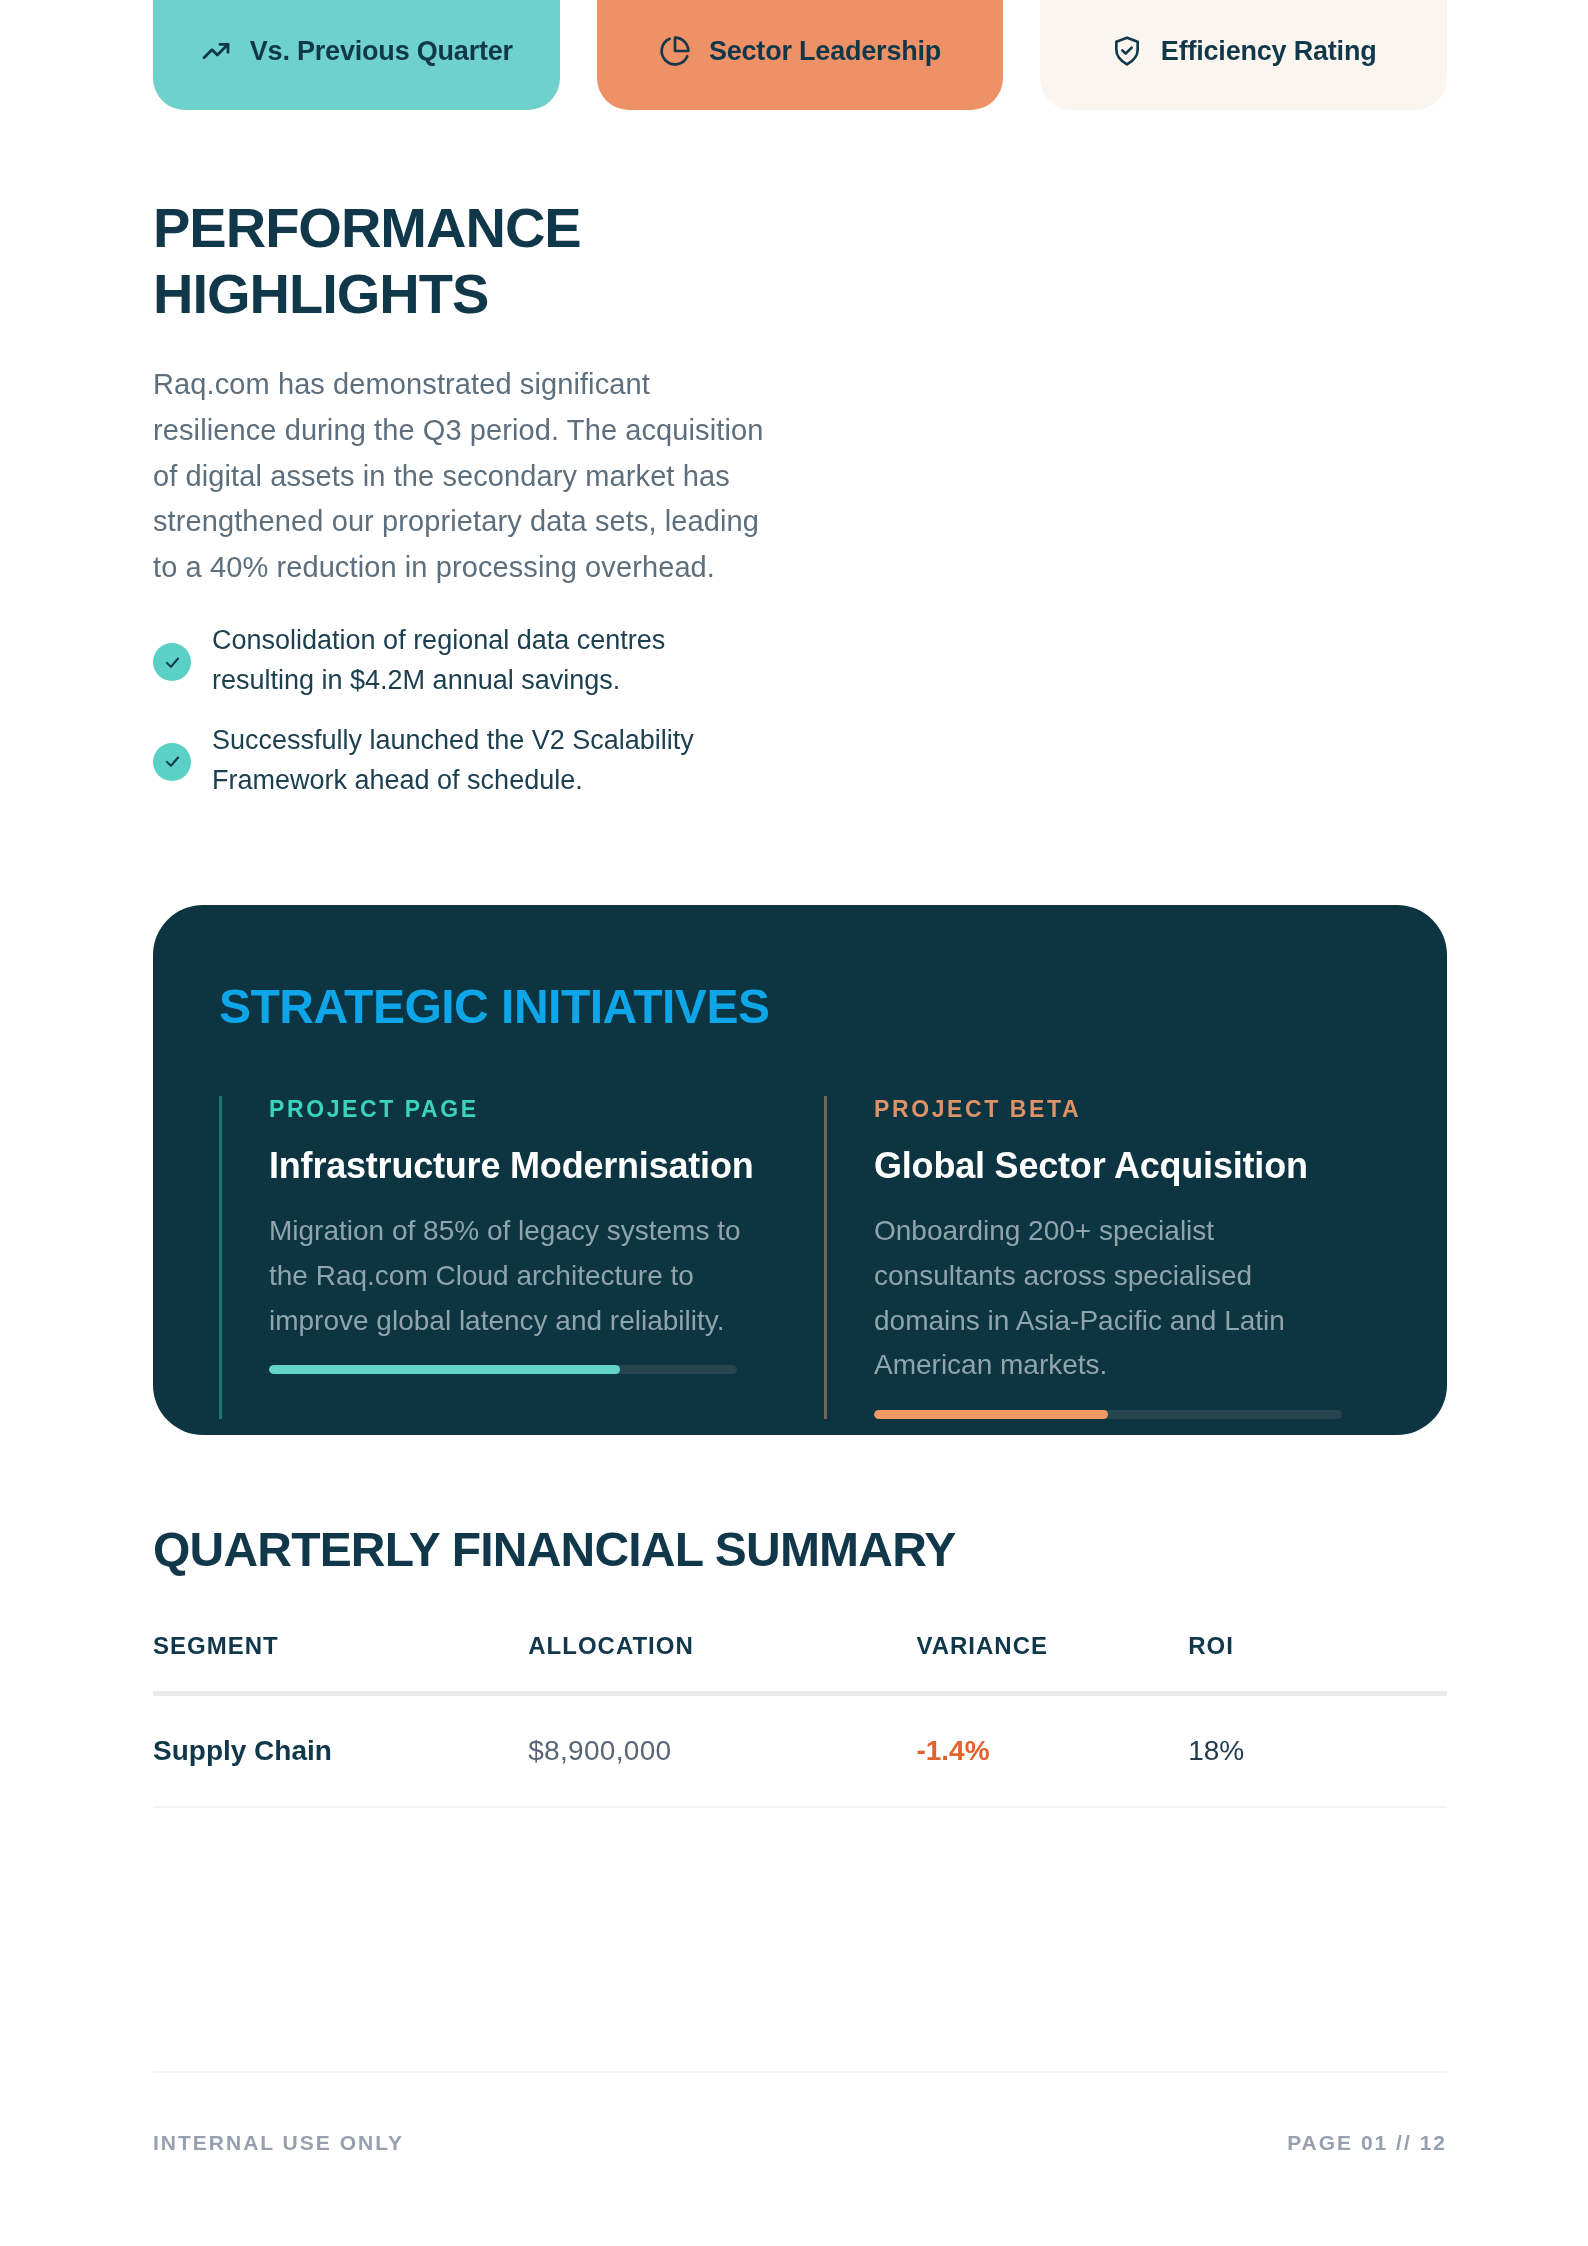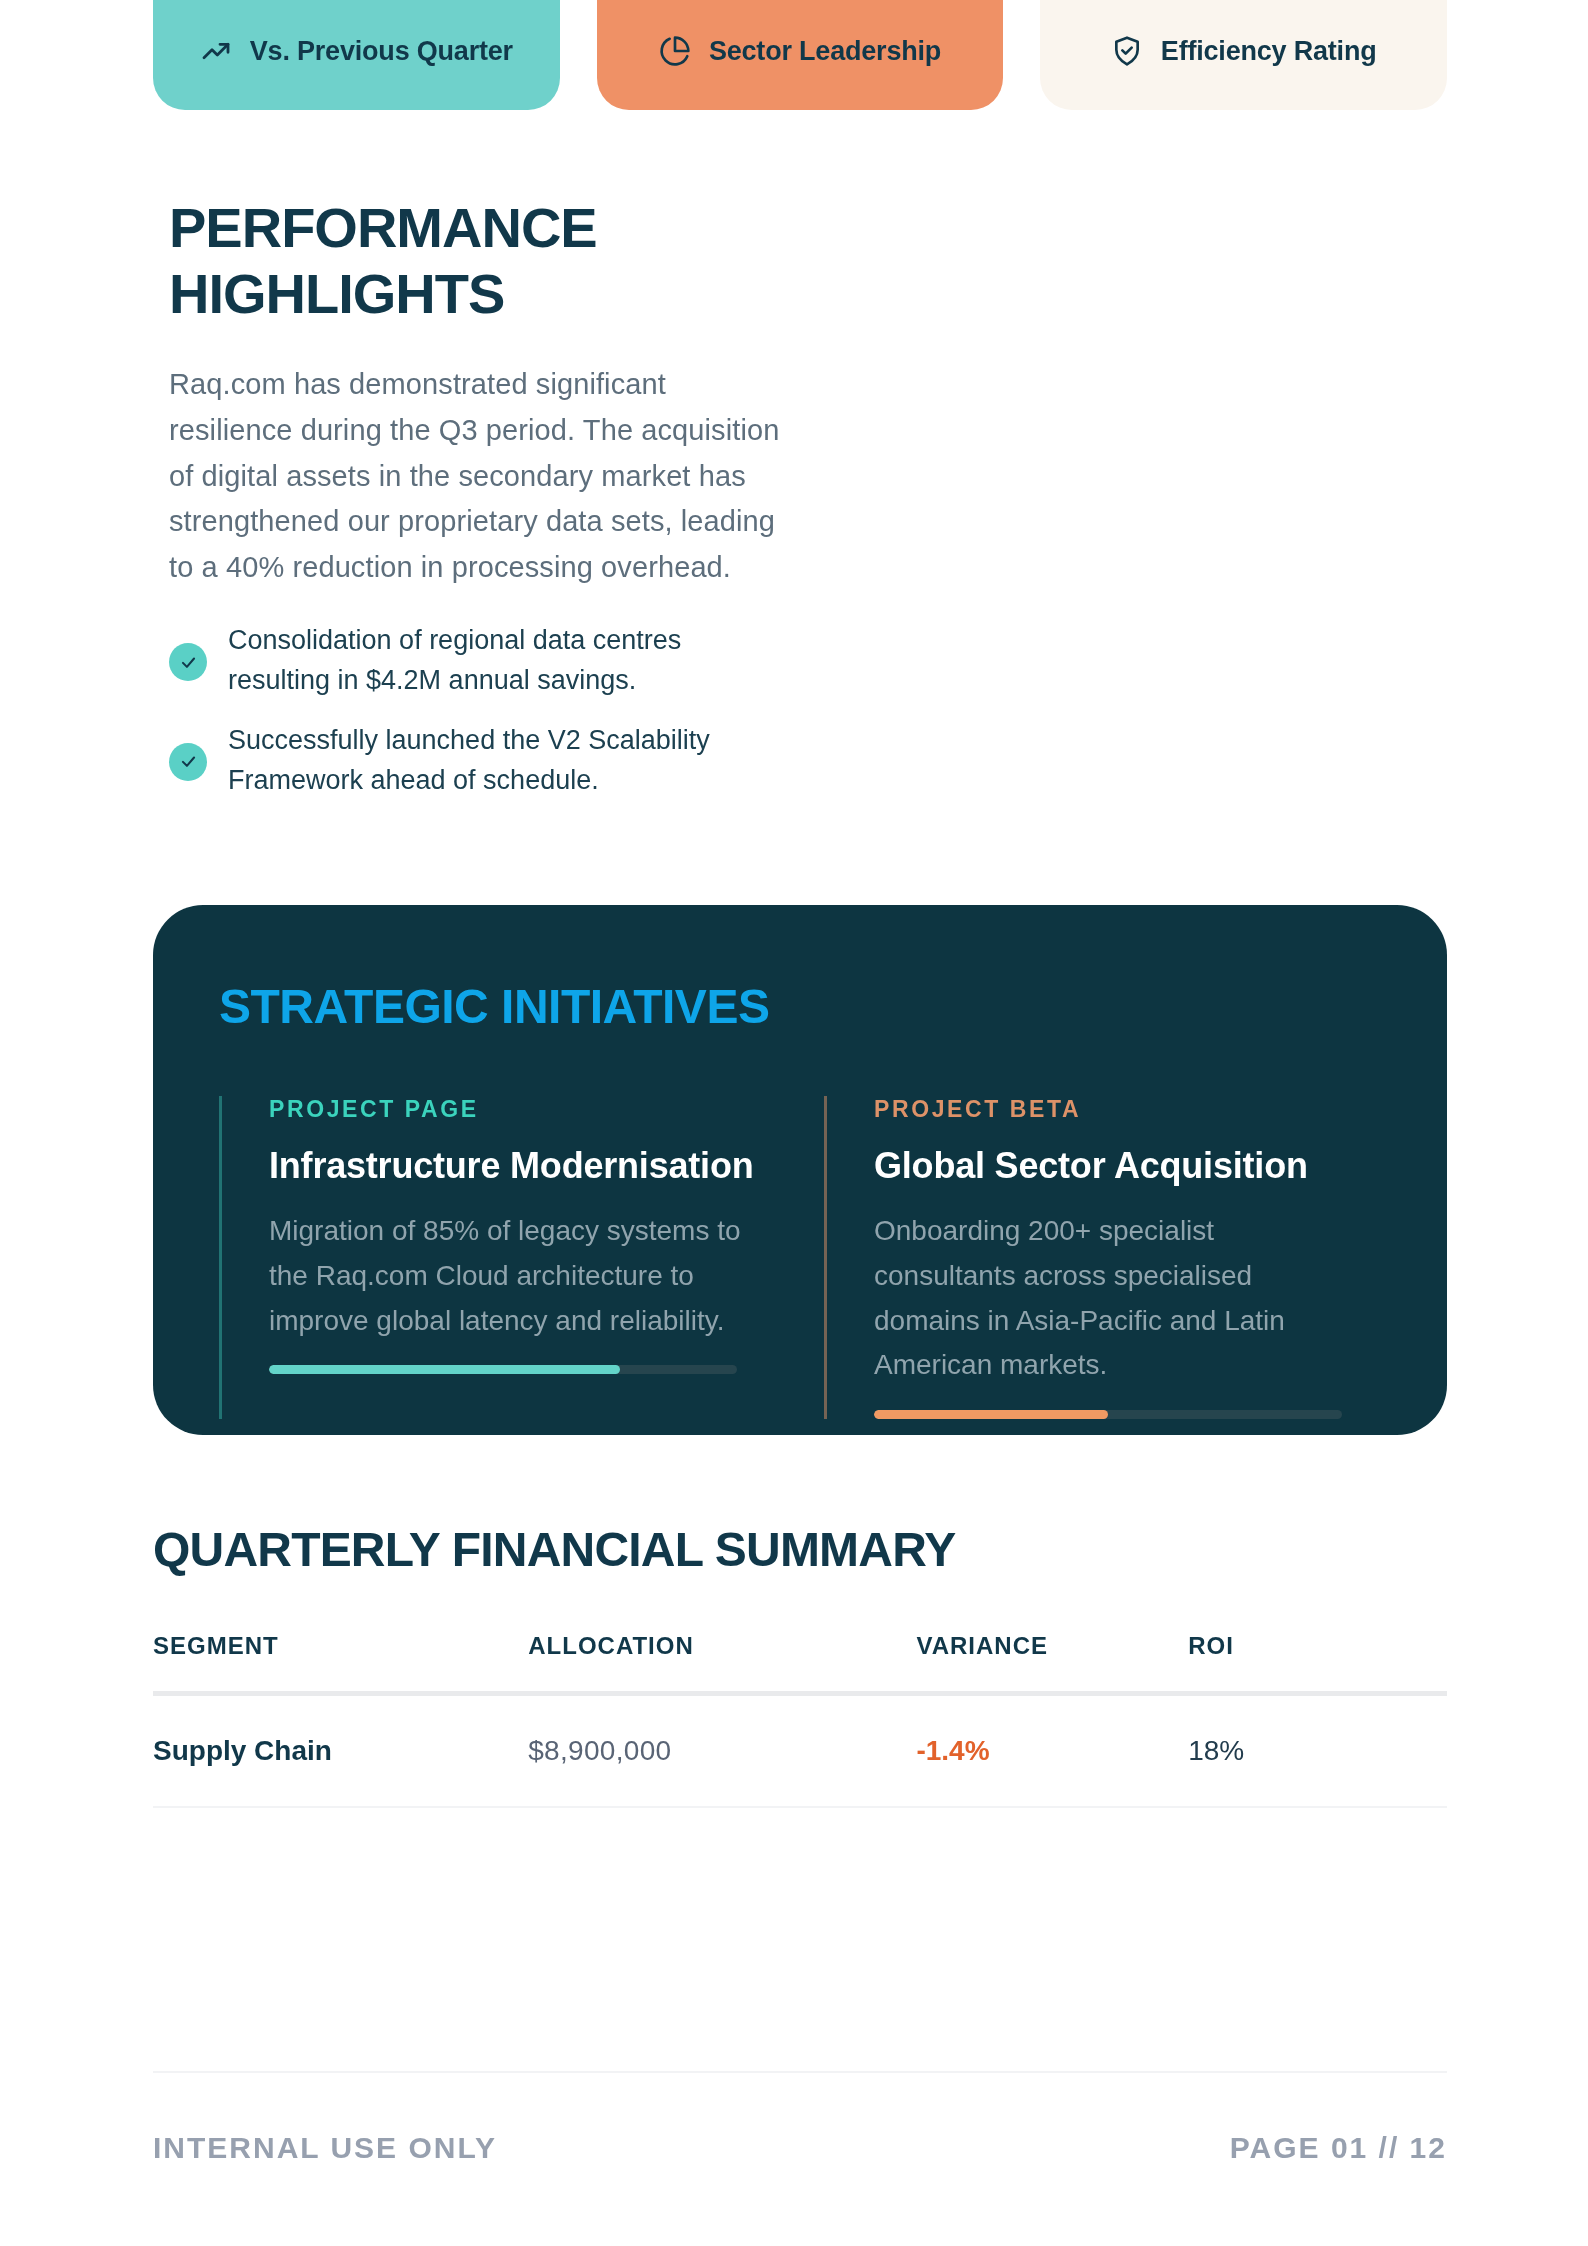--- a/index.html
+++ b/index.html
@@ -11,21 +11,21 @@
             display:flex; gap:37px; }
   .badge { flex:1; border-radius:32px; display:flex; align-items:center; justify-content:center;
            gap:18px; padding-top:30px; }
   .badge--teal   { background:var(--teal-badge); }
   .badge--orange { background:var(--orange-badge); }
   .badge--cream  { background:var(--cream-badge); }
   .badge .blabel { font-size:27px; font-weight:bold; color:var(--navy); letter-spacing:-0.2px; }
   .badge svg { display:block; }
 
   
-  .ph { position:absolute; left:153px; right:141px; top:195px; height:680px;margin-left:16px; }
+  .ph { position:absolute; left:153px; right:141px; top:195px; height:680px; }
   .ph h1 { font-size:56px; line-height:1.17; font-weight:bold; color:var(--navy);
            letter-spacing:-1px; width:620px; }
   .ph .lead { margin-top:36px; width:625px; font-size:29px; line-height:1.58;
               color:var(--body-gray); letter-spacing:0.1px; hyphens:auto; }
   .bullets { margin-top:30px; list-style:none; width:600px; }
   .bullets li { display:flex; gap:21px; margin-bottom:20px; align-items:center; }
   .check-circle { flex:0 0 38px; width:38px; height:38px; border-radius:50%;
                   background:var(--check-bg); display:flex; align-items:center; justify-content:center;
                   margin-top:2px; }
   .bullets .btext { font-size:27px; line-height:1.48; color:#1c4050; width:545px; }
@@ -65,21 +65,21 @@
   .td.segment { font-weight:bold; }
   .td.alloc { color:var(--alloc-gray); letter-spacing:0.3px; }
   .td.variance { font-weight:bold; }
   .td.variance[data-dir="pos"] { color:var(--pos); }
   .td.variance[data-dir="neg"] { color:var(--neg); }
   .td.roi { color:#223c4d; }
 
   
   .footer { position:absolute; left:153px; right:141px; top:2071px; border-top:2px solid var(--rule-lighter);
             padding-top:58px; display:flex; justify-content:space-between; }
-  .footer span { font-size:30px; font-weight:bold; letter-spacing:2px; color:var(--muted-gray); }
+  .footer span { font-size:21px; font-weight:bold; letter-spacing:2px; color:var(--muted-gray); }
 </style>
 </head>
 <body>
 
 <div class="page">
 
   <div class="badges">
     <div class="badge badge--teal">
       <span>
         <svg width="32" height="32" viewBox="0 0 24 24" fill="none" stroke="#11384a" stroke-width="2.1" stroke-linecap="round" stroke-linejoin="round">

